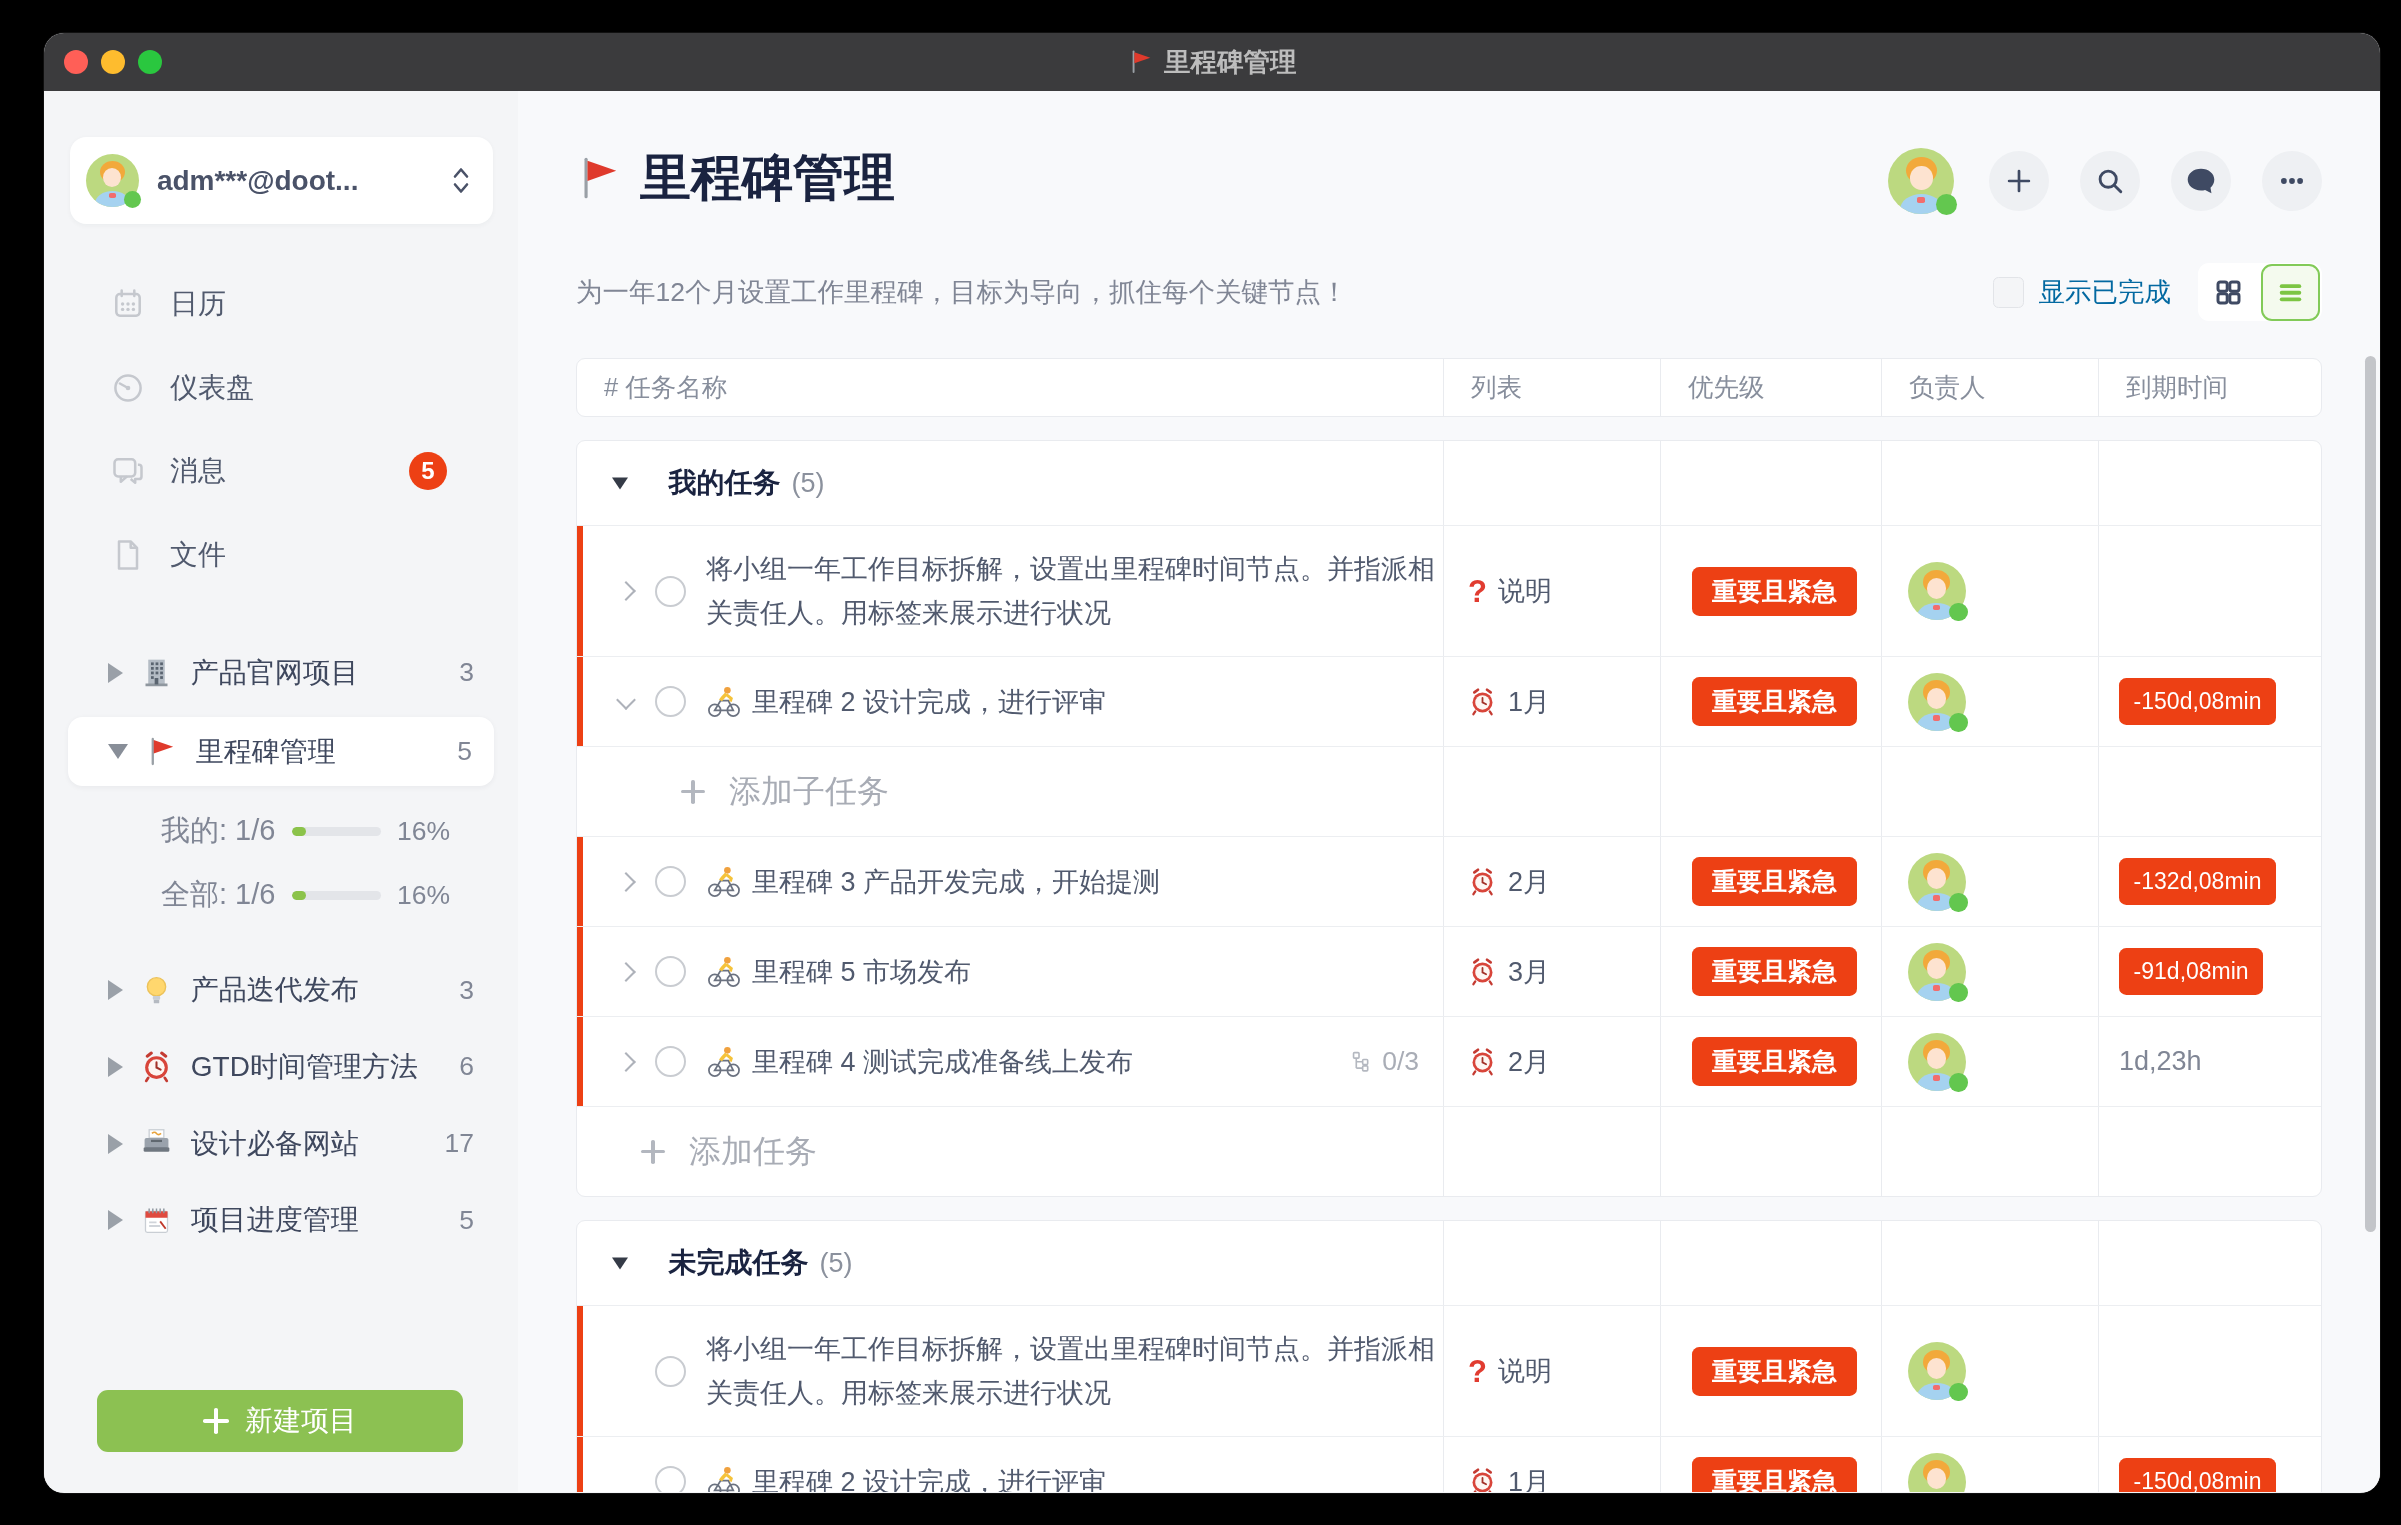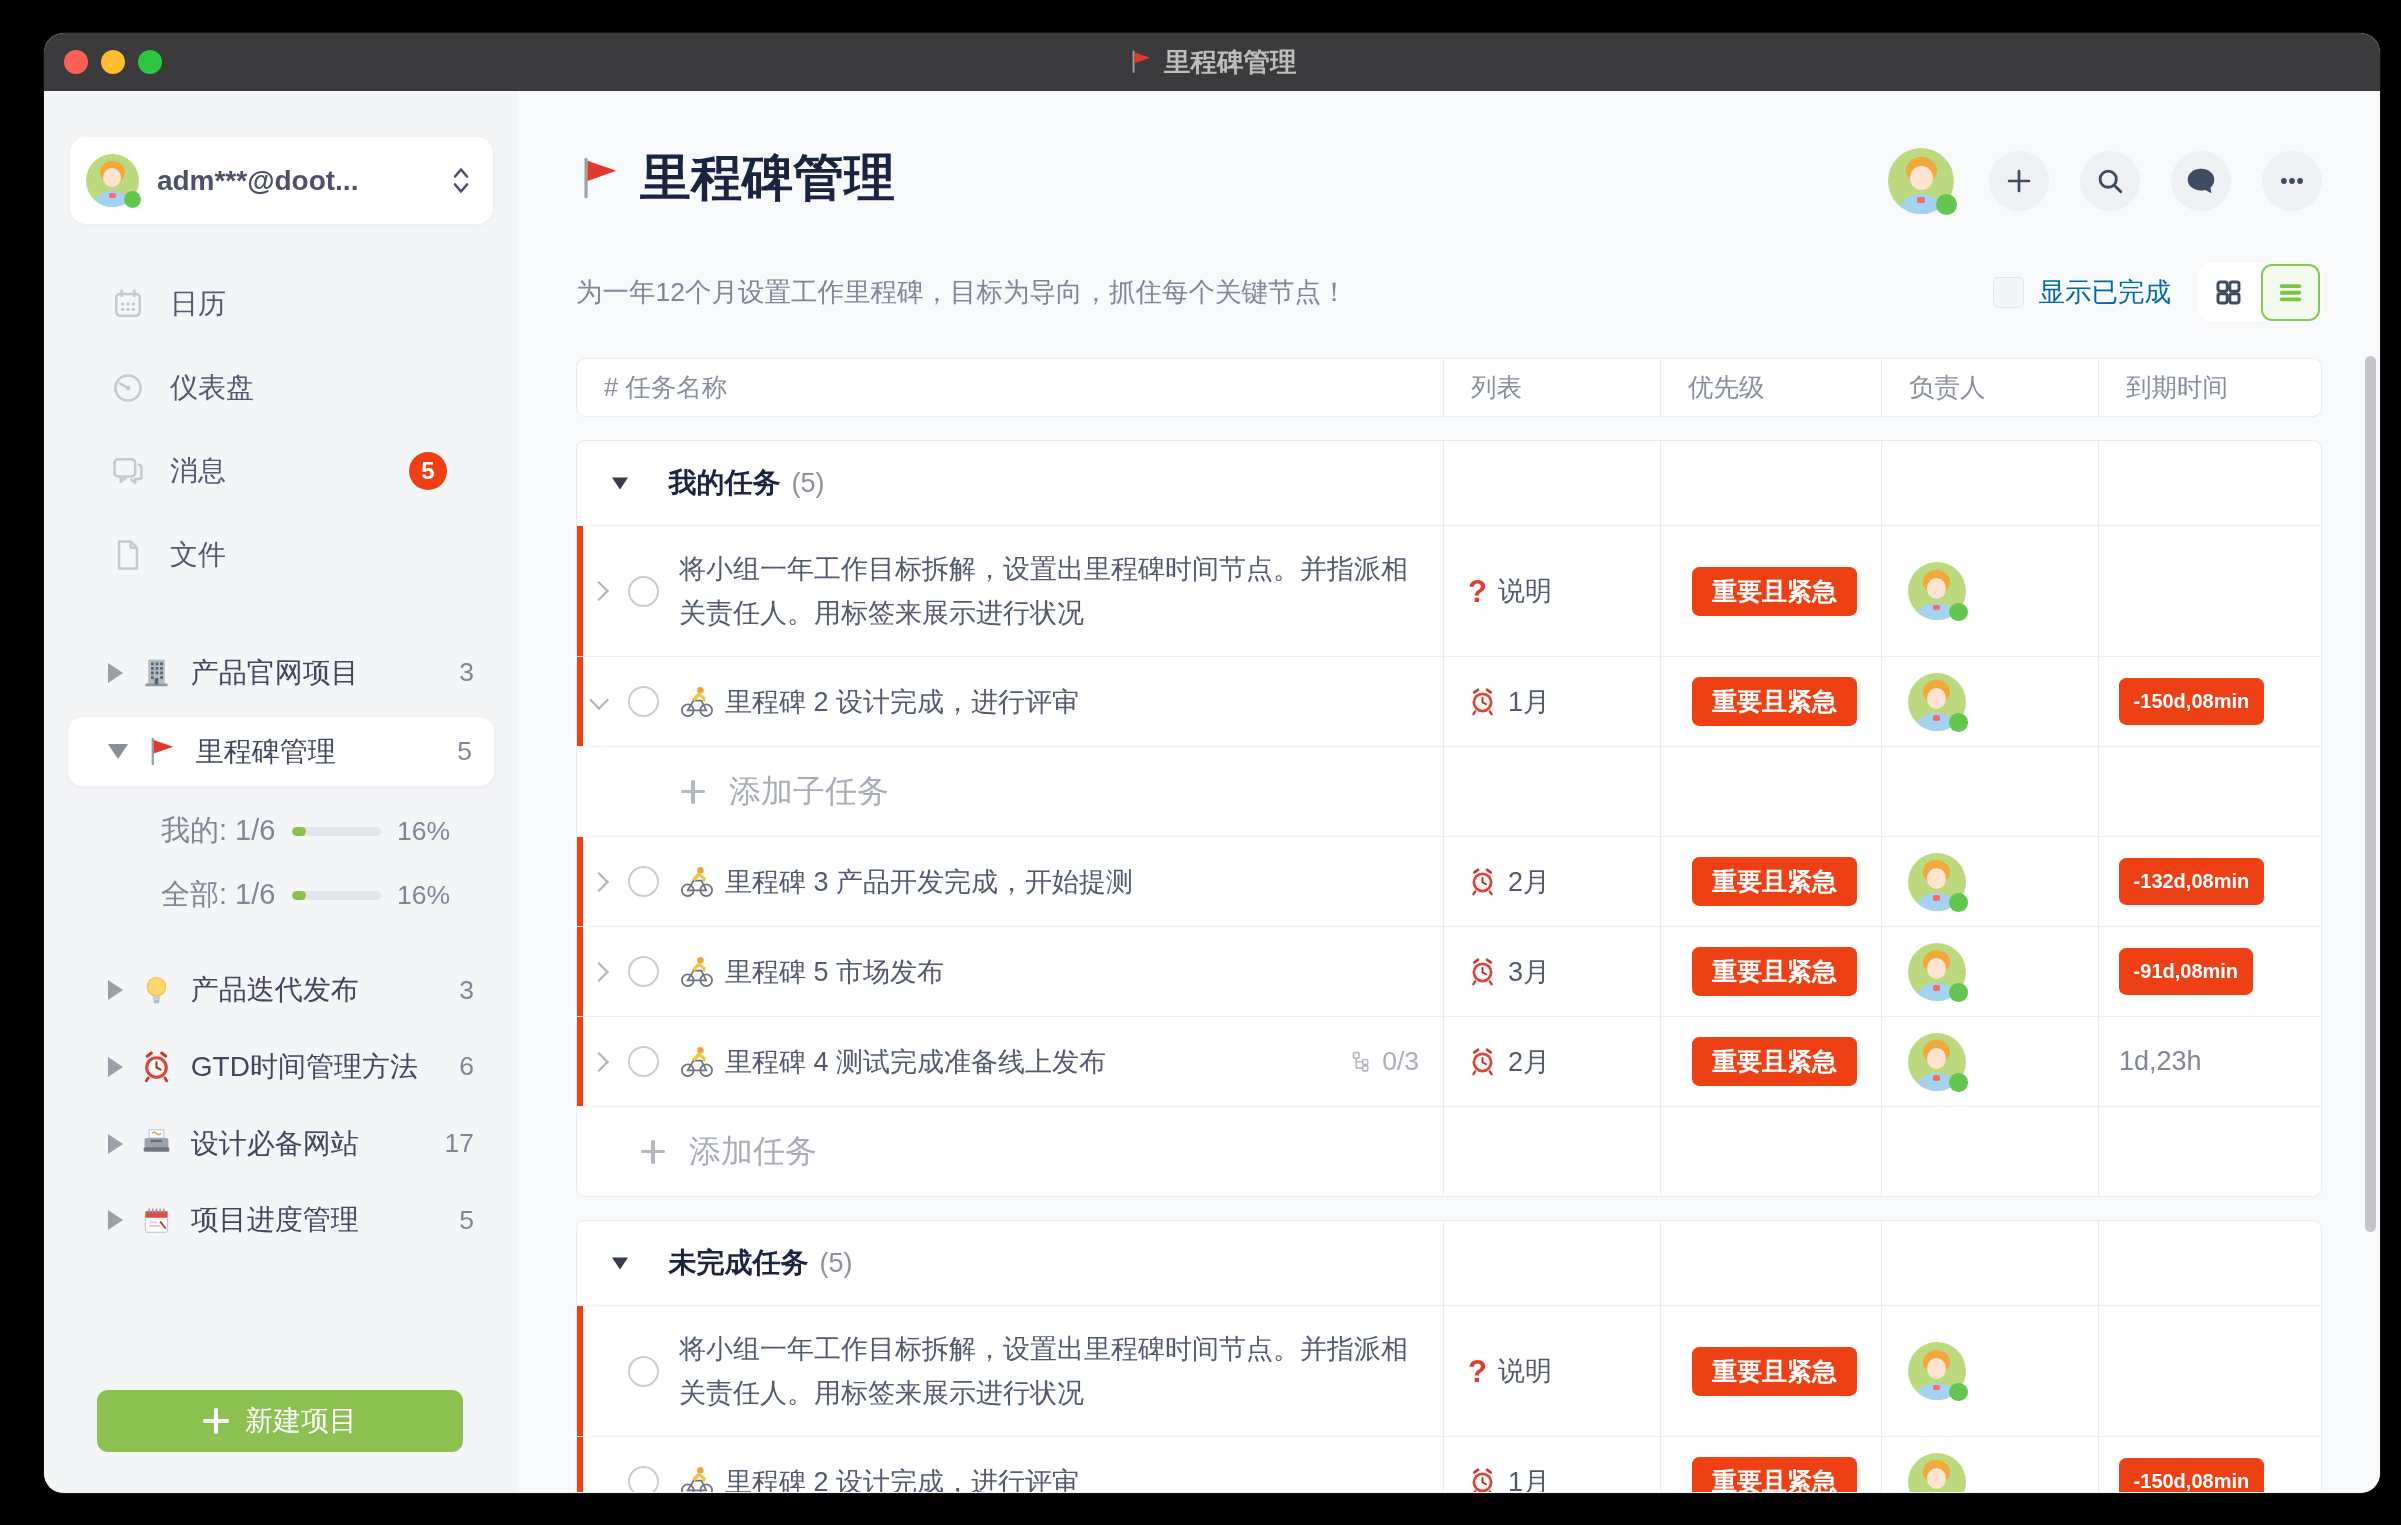--- a/index.html
+++ b/index.html
@@ -74,36 +74,36 @@
   .thead .cell{font-size:25.5px;color:#878e9c;padding-left:27px;}
   .section{margin-top:23px;}
   .trow{position:relative;min-height:89px;}
   .trow+.trow{border-top:0.9px solid #eceef1;}
   .trow.tall{min-height:130px;}
   .ghead{min-height:84px;}
   .ghead .gname{font-size:28px;font-weight:bold;color:#1a2340;margin-left:22px;}
   .ghead .gcount{font-size:27px;color:#8b919d;margin-left:11px;}
   .ghead .cell:first-child{padding-left:33px;}
   .trow.accent::before{content:"";position:absolute;left:0;top:0;bottom:0;width:6.4px;background:#ed4014;z-index:2;}
-  .c-name{padding-left:15px;gap:0;}
+  .c-name{padding-left:42px;gap:0;}
   .chev{width:12px;height:12px;border-right:2.7px solid #aeb2ba;border-bottom:2.7px solid #aeb2ba;flex:none;margin-right:22px;}
   .chev.right{transform:rotate(-45deg);}
   .chev.down{transform:rotate(45deg);margin-top:-3.6px;}
   .chev-spacer{width:36px;flex:none;}
   .circle{width:27px;height:27px;border-radius:50%;border:2.7px solid #c9ccd1;flex:none;margin-right:20px;}
   .ticon{width:35px;height:35px;flex:none;margin-right:11px;display:flex;align-items:center;justify-content:center;}
   .tname{font-size:27px;color:#515a6e;line-height:44px;max-width:741px;}
   .subtask-count{margin-left:auto;margin-right:24px;display:flex;align-items:center;gap:7.3px;color:#a9adb6;font-size:26.5px;flex:none;}
   .c-list{padding-left:24px;gap:11px;font-size:27px;color:#515a6e;}
   .q-icon{color:#e13c30;font-weight:bold;font-size:31px;line-height:31px;}
   .badge{background:#ed4014;color:#fff;font-size:25px;font-weight:bold;height:49px;line-height:49px;padding:0 20px;border-radius:7.3px;white-space:nowrap;}
   .c-pri{padding-left:31px;}
   .c-owner{padding-left:25.5px;}
   .c-due{padding-left:20px;}
-  .due-badge{background:#ed4014;color:#fff;font-size:20px;font-weight:bold;height:47px;line-height:47px;padding:0 14.6px;border-radius:7.3px;white-space:nowrap;}
+  .due-badge{background:#ed4014;color:#fff;font-size:23px;font-weight:normal;height:47px;line-height:47px;padding:0 14.6px;border-radius:7.3px;white-space:nowrap;}
   .due-text{font-size:27px;color:#808695;}
   .add-row .addlab{font-size:32px;color:#a8acb5;margin-left:24px;}
   .add-row .cell:first-child{padding-left:64px;}
   .add-row.sub .cell:first-child{padding-left:104px;}
   .plus-g{position:relative;width:24px;height:24px;flex:none;}
   .plus-g::before,.plus-g::after{content:"";position:absolute;background:#b3b7bf;border-radius:1.8px;}
   .plus-g::before{left:10px;top:0;width:3.6px;height:24px;}
   .plus-g::after{left:0;top:10px;width:24px;height:3.6px;}
   .scroll-thumb{position:absolute;right:3.6px;top:265px;width:11px;height:876px;border-radius:5.5px;background:#c3c5c9;}
   svg{display:block;}

